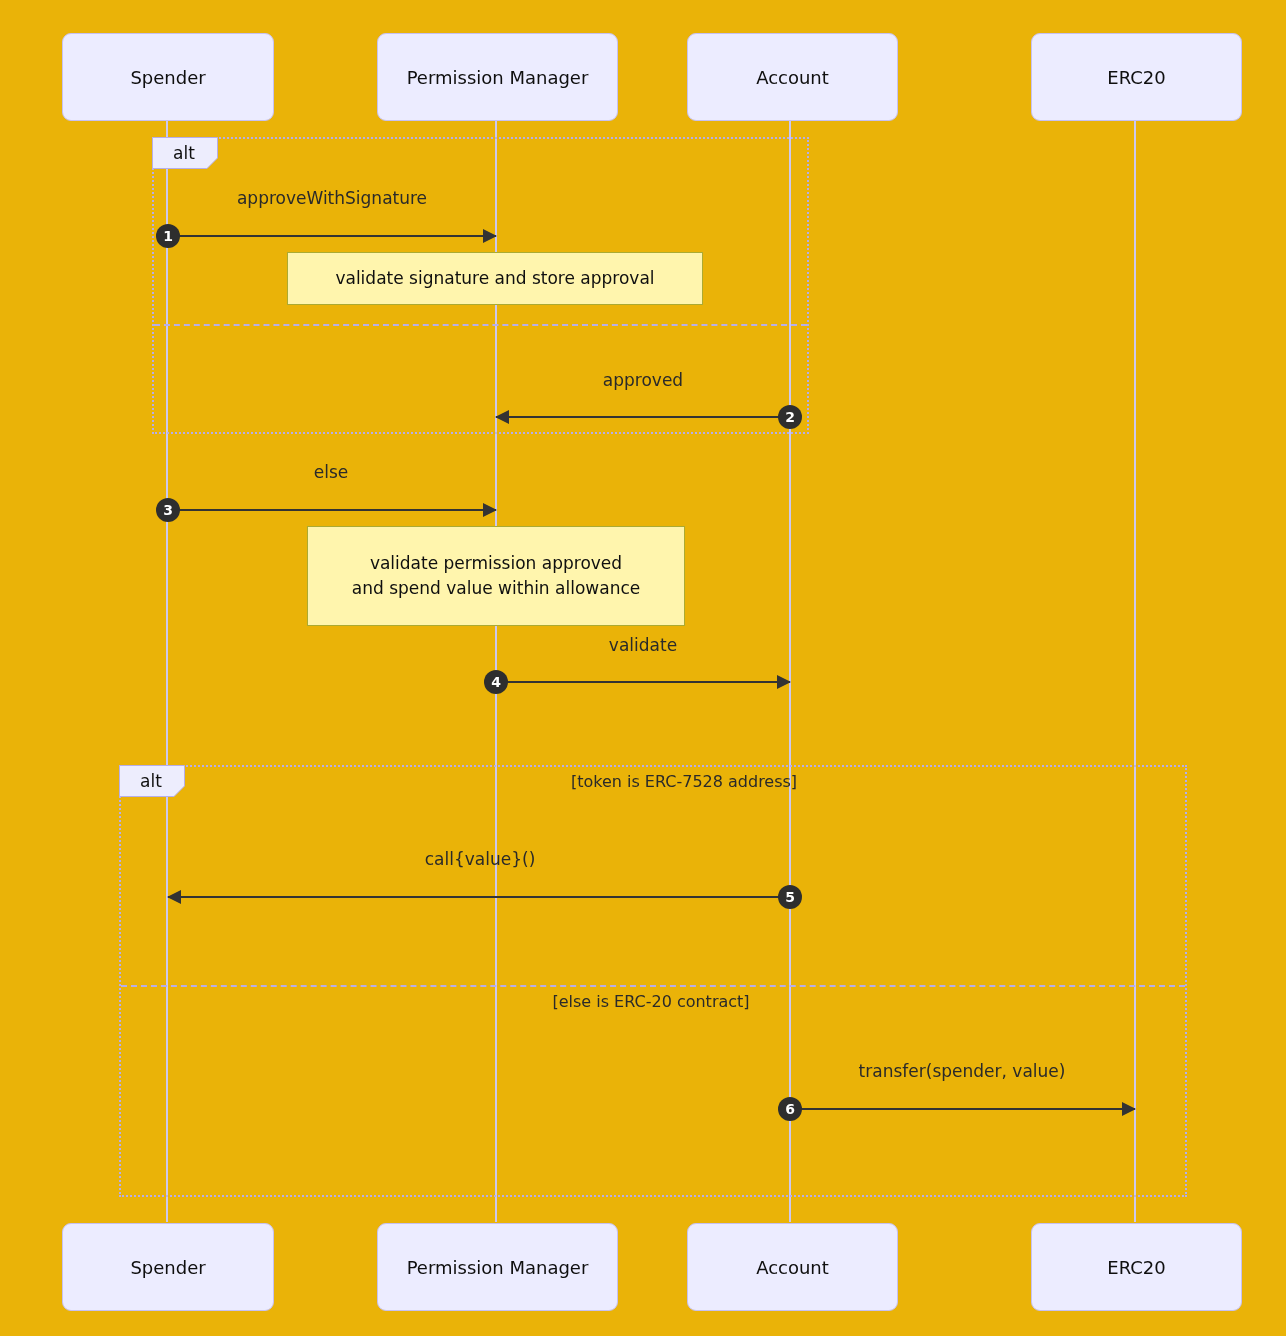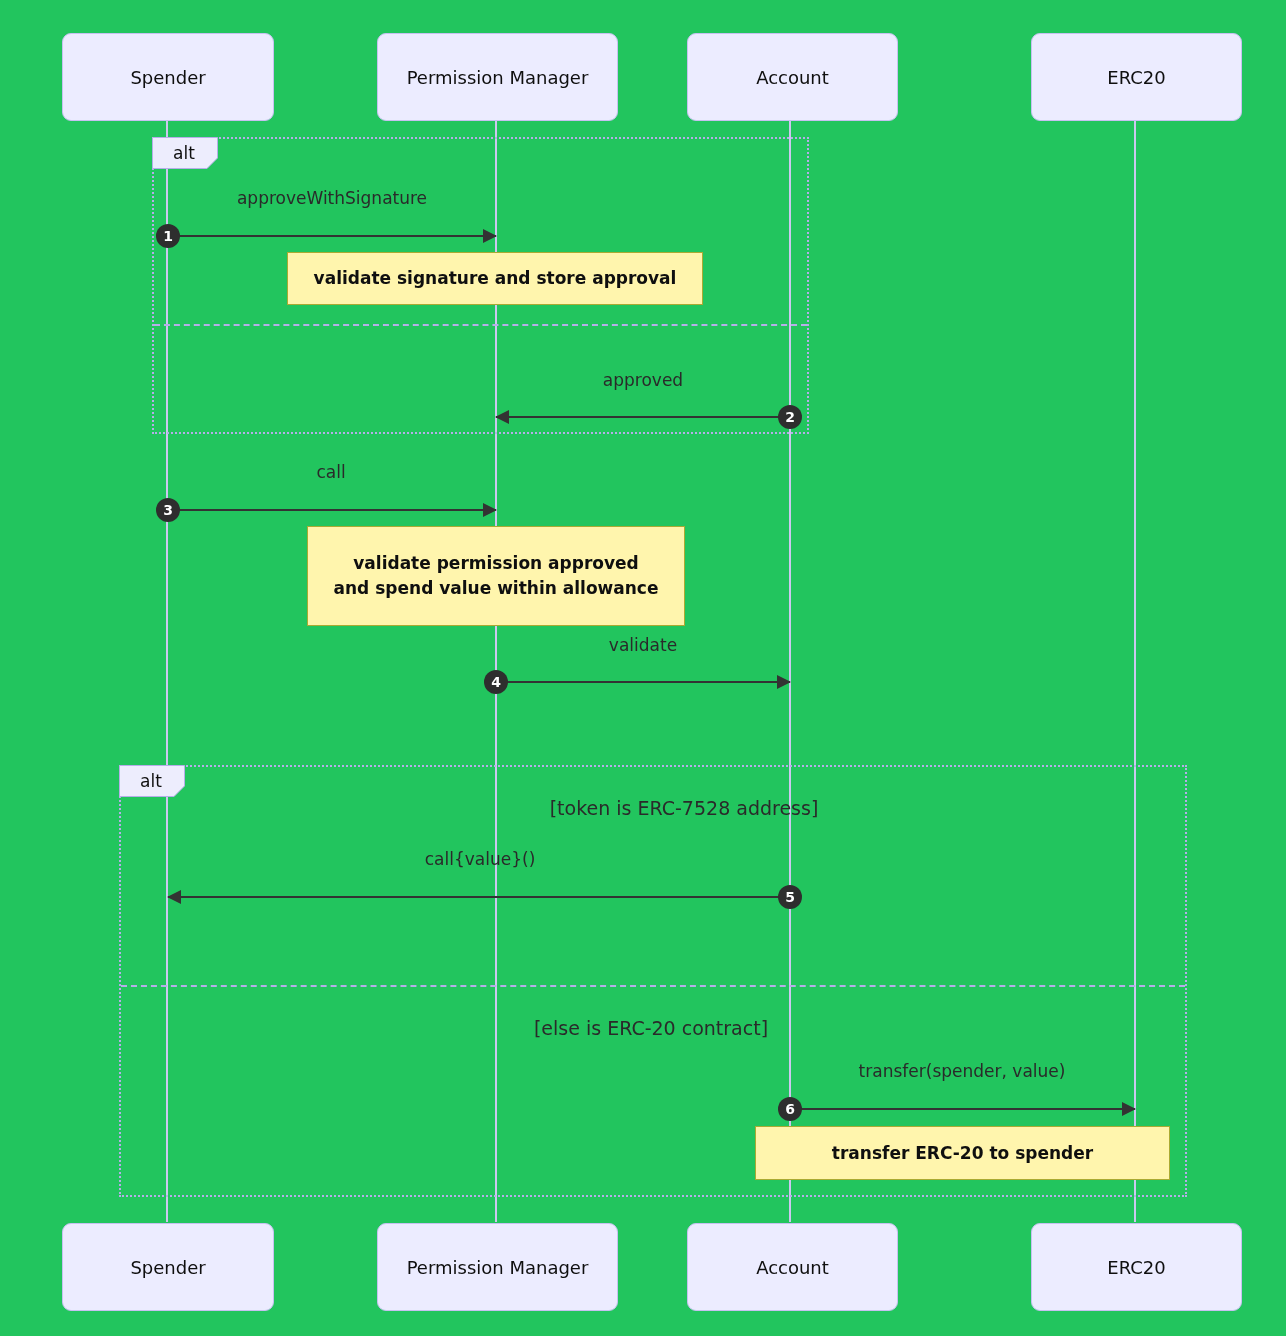--- a/index.html
+++ b/index.html
@@ -1,17 +1,17 @@
 <!DOCTYPE html>
 <html><head>
 <meta charset="utf-8">
 <style>
   html, body { margin:0; padding:0; background:#ffffff; }
   .canvas {
-    position:relative; width:1286px; height:1336px; background:#22c55e;
+    position:relative; width:1286px; height:1336px; background:#eab308;
     font-family:"DejaVu Sans", "Liberation Sans", sans-serif;
     overflow:hidden; color:#111;
   }
   .lifeline { position:absolute; width:2px; top:121px; height:1101px; background:#ccc8ef; }
   .actor {
     position:absolute; height:86px; background:#ECECFF;
     border:1px solid #c7c1f1; border-radius:9px;
     display:flex; align-items:center; justify-content:center;
     font-size:18px; color:#0f0f0f;
   }
@@ -23,42 +23,41 @@
     position:absolute; left:0; top:0; right:10px; bottom:0;
     display:flex; align-items:center; justify-content:center;
     font-size:17px; color:#0f0f0f;
   }
   .msg-label {
     position:absolute; transform:translateX(-50%);
     font-size:17px; color:#2a2a2a; white-space:nowrap;
   }
   .cond-label {
     position:absolute; transform:translateX(-50%);
-    font-size:19px; color:#2a2a2a; white-space:nowrap;margin-top:25px;
+    font-size:16px; color:#2a2a2a; white-space:nowrap;
   }
   .msg { position:absolute; height:2px; background:#333333; }
   .head-r {
     position:absolute; right:-1px; top:-6px; width:0; height:0;
     border-left:14px solid #333333; border-top:7px solid transparent; border-bottom:7px solid transparent;
   }
   .head-l {
     position:absolute; left:-1px; top:-6px; width:0; height:0;
     border-right:14px solid #333333; border-top:7px solid transparent; border-bottom:7px solid transparent;
   }
   .seq-circle {
     position:absolute; width:24px; height:24px; border-radius:50%;
     background:#2e2e2e; color:#ffffff; font-size:14px; font-weight:bold;
     display:flex; align-items:center; justify-content:center;
   }
   .note {
     position:absolute; background:#FFF5AD; border:1px solid #AAAA33;
     display:flex; align-items:center; justify-content:center; text-align:center;
     font-size:17px; color:#0f0f0f; white-space:pre-line; line-height:1.45;
     box-sizing:border-box;
-    font-weight:bold;
   }
 </style>
 </head>
 <body>
 
 <div class="canvas">
 
   <div class="lifeline" style="left:166px"></div>
   <div class="lifeline" style="left:495px"></div>
   <div class="lifeline" style="left:789px"></div>
@@ -94,21 +93,21 @@
   <div class="seq-circle" style="left:156px; top:224px">1</div>
 
   <div class="note" style="left:287px; top:252px; width:416px; height:53px">validate signature and store approval</div>
 
   <div class="msg-label" style="left:643px; top:370px">approved</div>
   <div class="msg" style="left:496px; top:416px; width:294px">
     <div class="head-l"></div>
   </div>
   <div class="seq-circle" style="left:778px; top:405px">2</div>
 
-  <div class="msg-label" style="left:331px; top:462px">call</div>
+  <div class="msg-label" style="left:331px; top:462px">else</div>
   <div class="msg" style="left:168px; top:509px; width:328px">
     <div class="head-r"></div>
   </div>
   <div class="seq-circle" style="left:156px; top:498px">3</div>
 
   <div class="note" style="left:307px; top:526px; width:378px; height:100px">validate permission approved
 and spend value within allowance</div>
 
   <div class="msg-label" style="left:643px; top:635px">validate</div>
   <div class="msg" style="left:496px; top:681px; width:294px">
@@ -135,21 +134,20 @@
   </div>
   <div class="seq-circle" style="left:778px; top:885px">5</div>
 
 
   <div class="msg-label" style="left:962px; top:1061px">transfer(spender, value)</div>
   <div class="msg" style="left:790px; top:1108px; width:345px">
     <div class="head-r"></div>
   </div>
   <div class="seq-circle" style="left:778px; top:1097px">6</div>
 
-  <div class="note" style="left:755px; top:1126px; width:415px; height:54px">transfer ERC-20 to spender</div>
 
   <div class="actor" style="left:62px; top:1223px; width:210px">
     <span>Spender</span>
   </div>
   <div class="actor" style="left:377px; top:1223px; width:239px">
     <span>Permission Manager</span>
   </div>
   <div class="actor" style="left:687px; top:1223px; width:209px">
     <span>Account</span>
   </div>

